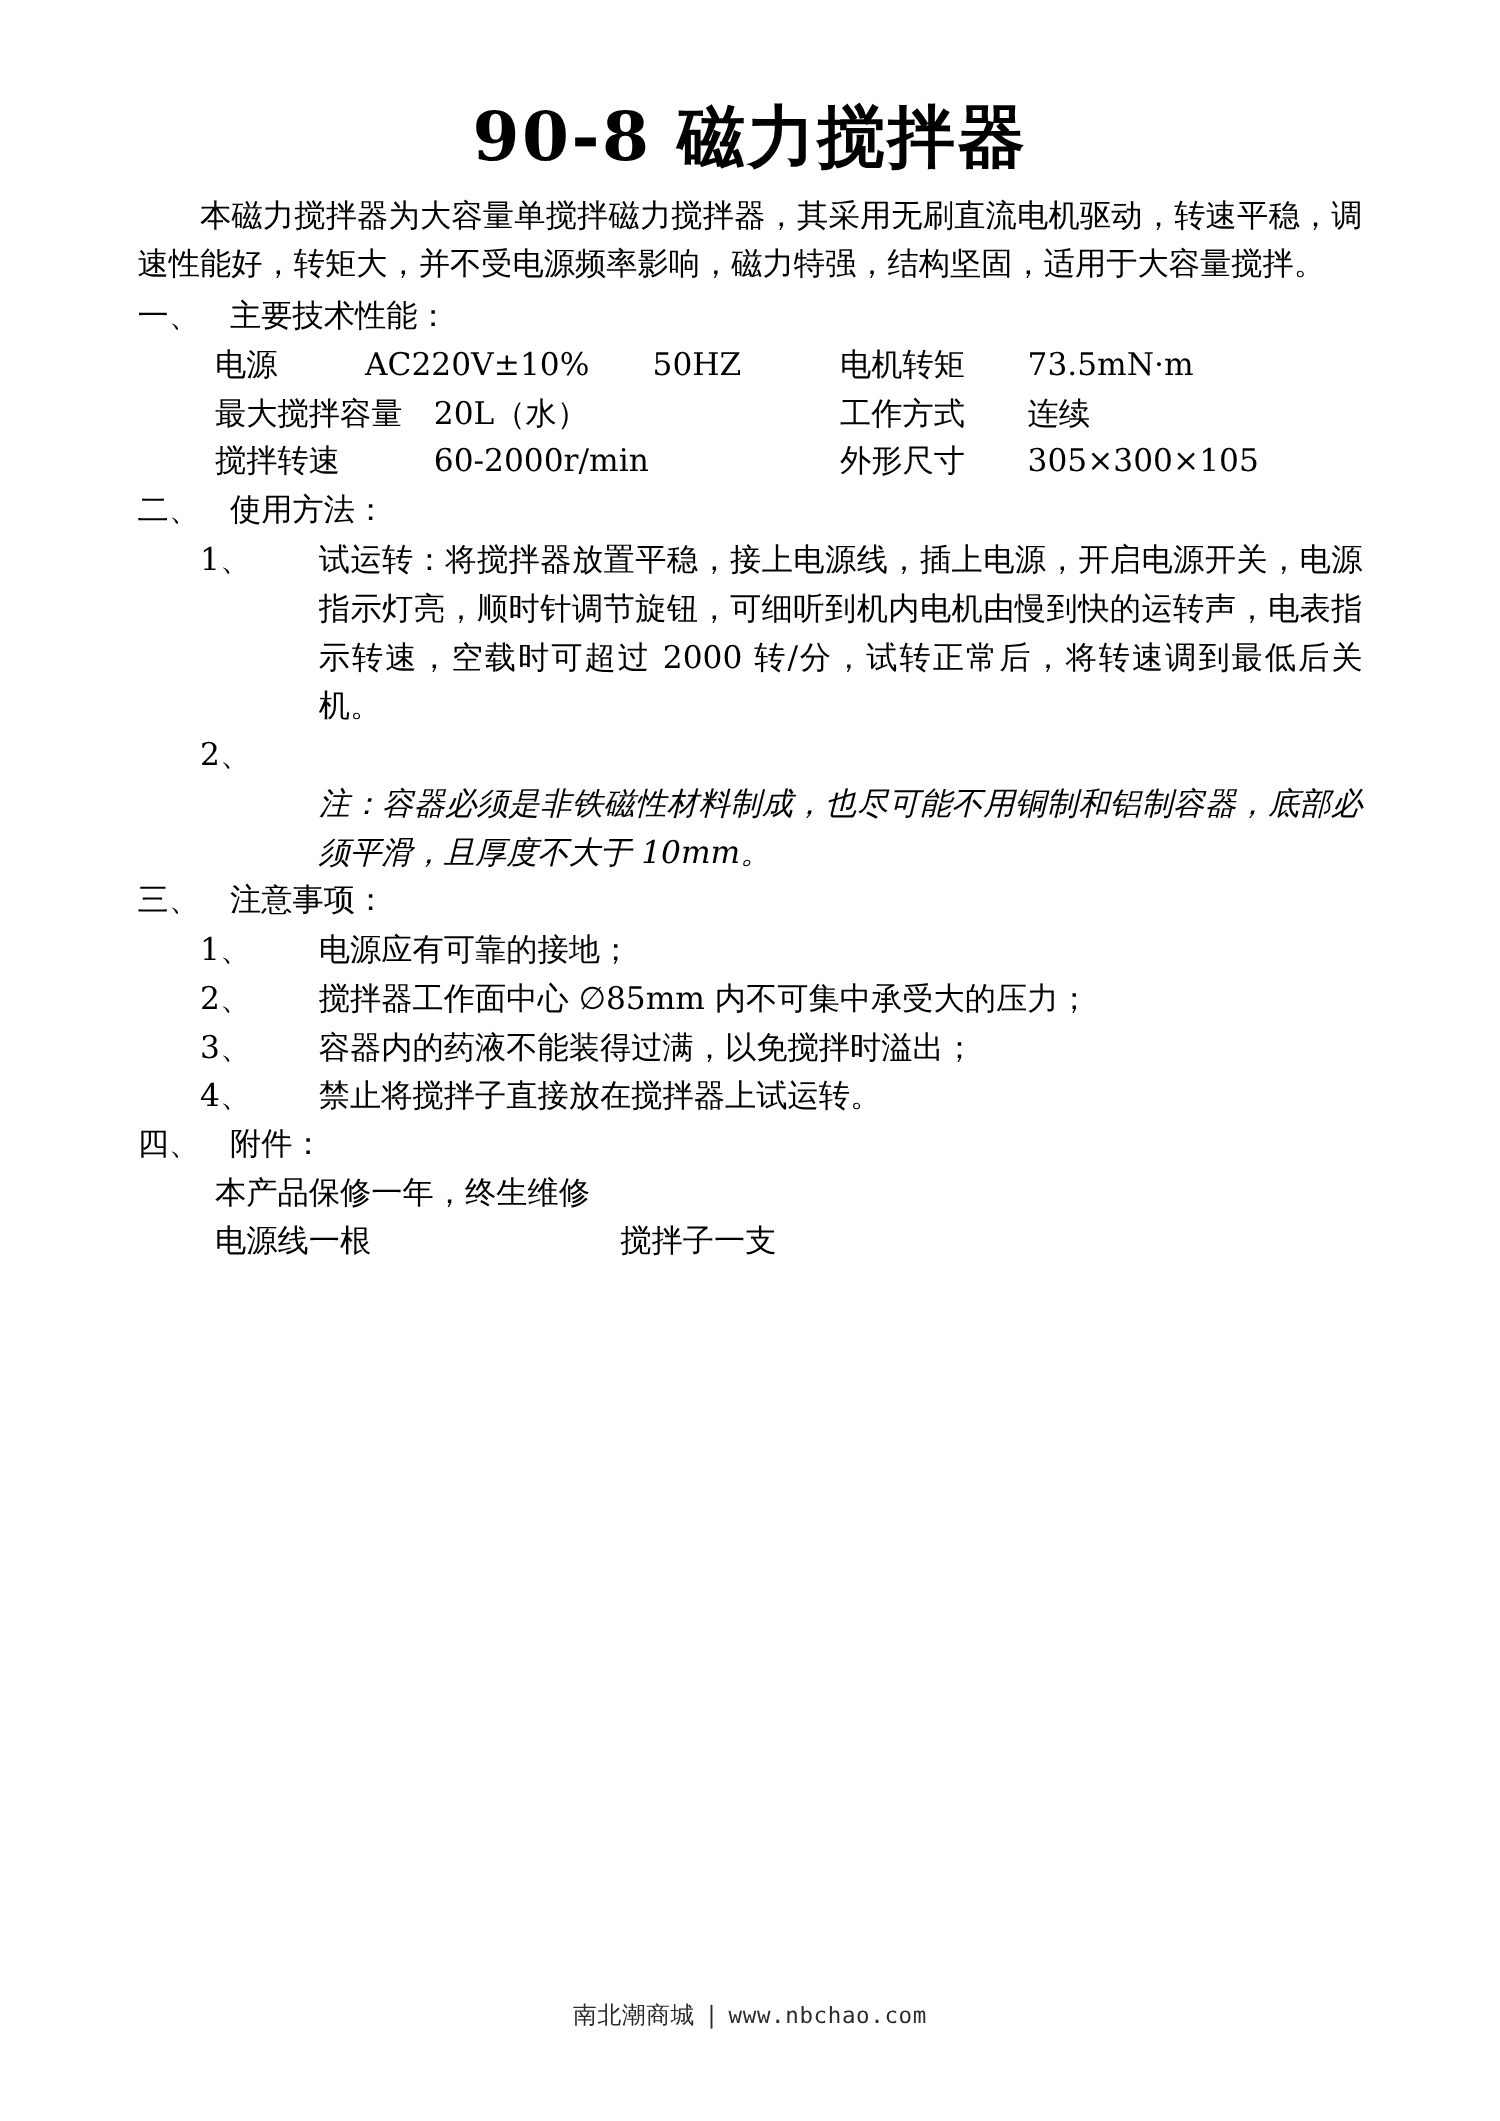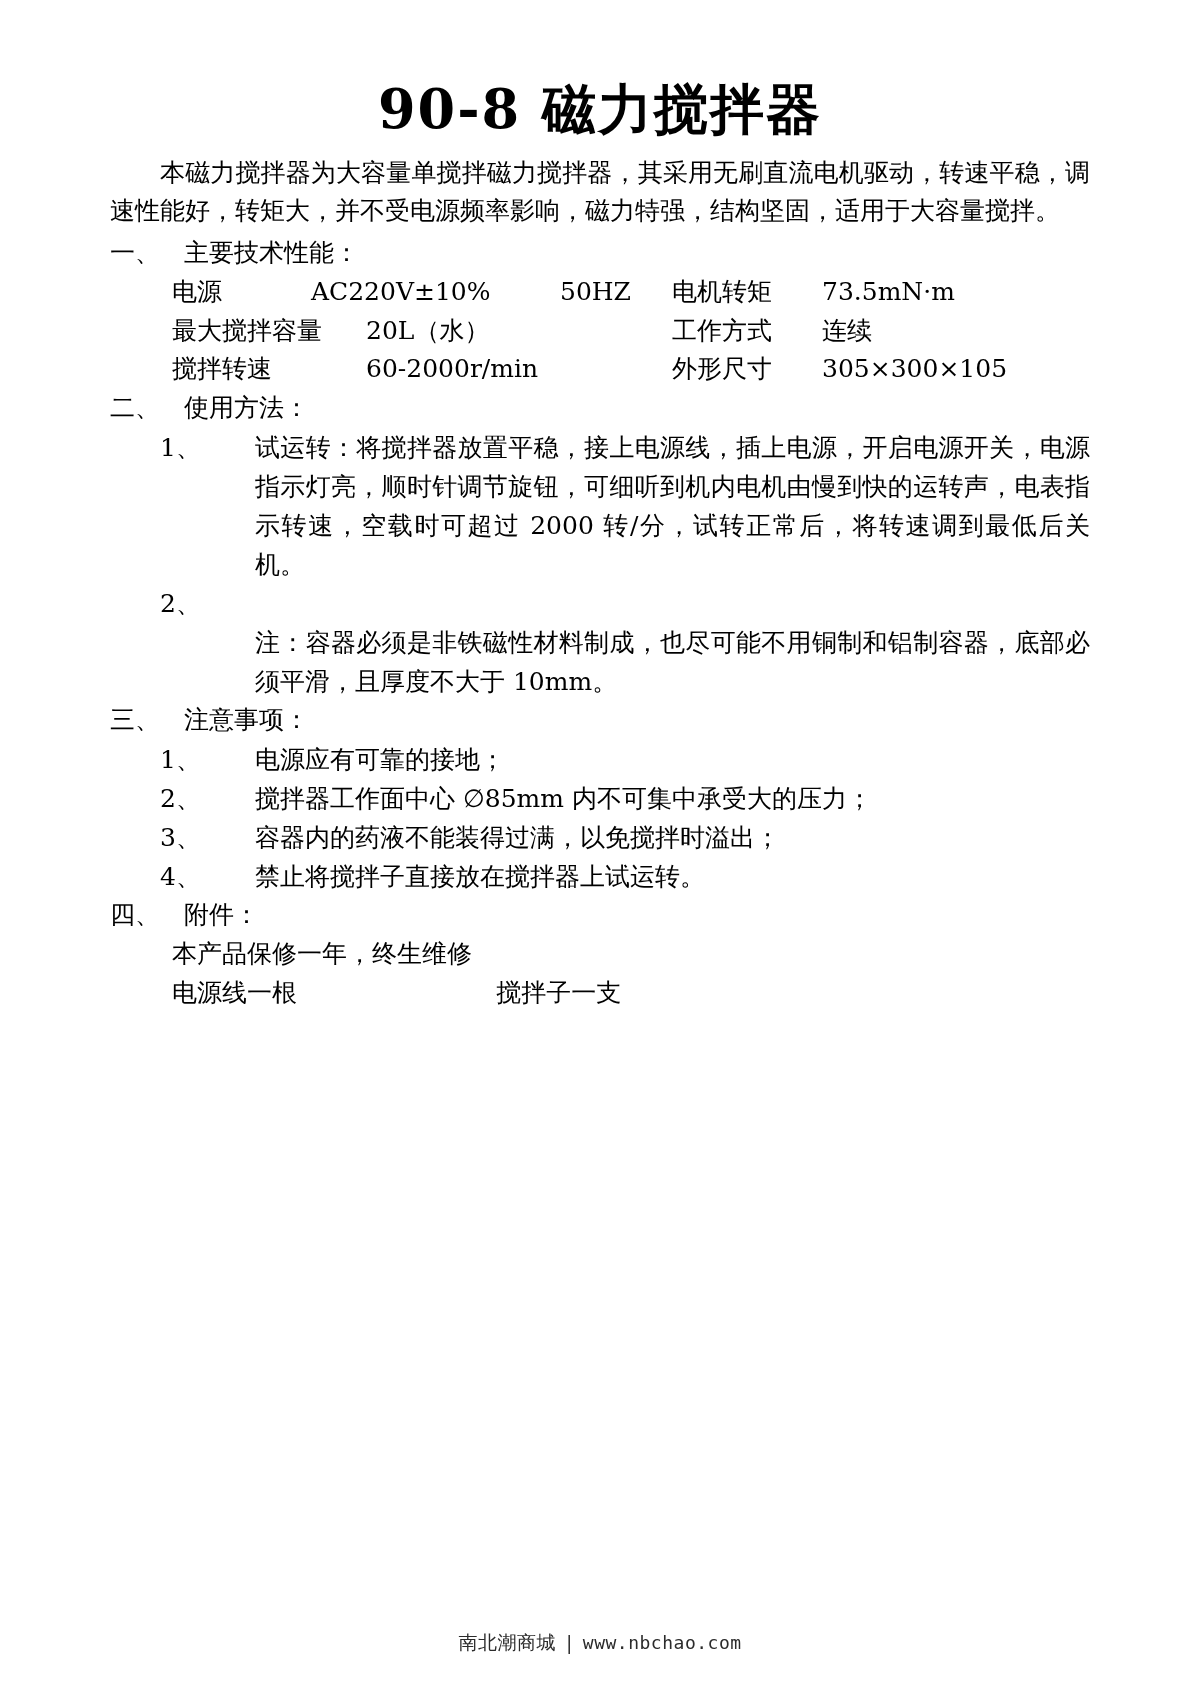--- a/index.html
+++ b/index.html
@@ -53,21 +53,20 @@
   }
   .spec-row {
     display: flex;
     font-size: 25px;
     line-height: 1.55;
     padding-left: 62px;
   }
   .spec-left {
     width: 500px;
     display: flex;
-    gap: 19px;
   }
   .spec-right {
     display: flex;
   }
   .spec-label {
     white-space: pre;
   }
   .spec-value {
     white-space: pre;
   }
@@ -93,33 +92,34 @@
   .num-item .body {
     flex: 1;
     text-align: justify;
   }
   .note-item {
     font-size: 25px;
     line-height: 1.56;
     padding-left: 145px;
     text-align: justify;
     margin: 0;
+    font-style: italic;
   }
   .plain-indent {
     font-size: 25px;
     line-height: 1.56;
     padding-left: 62px;
     margin: 0;
     white-space: pre;
   }
   .footer {
     position: absolute;
     left: 0;
     right: 0;
-    bottom: 41px;
+    bottom: 72px;
     text-align: center;
     font-size: 19px;
     color: #2b2b2b;
     letter-spacing: 0.5px;
   }
   .footer .sep {
     padding: 0 10px;
   }
   .footer .url {
     font-family: "DejaVu Sans Mono", "Liberation Mono", monospace;

